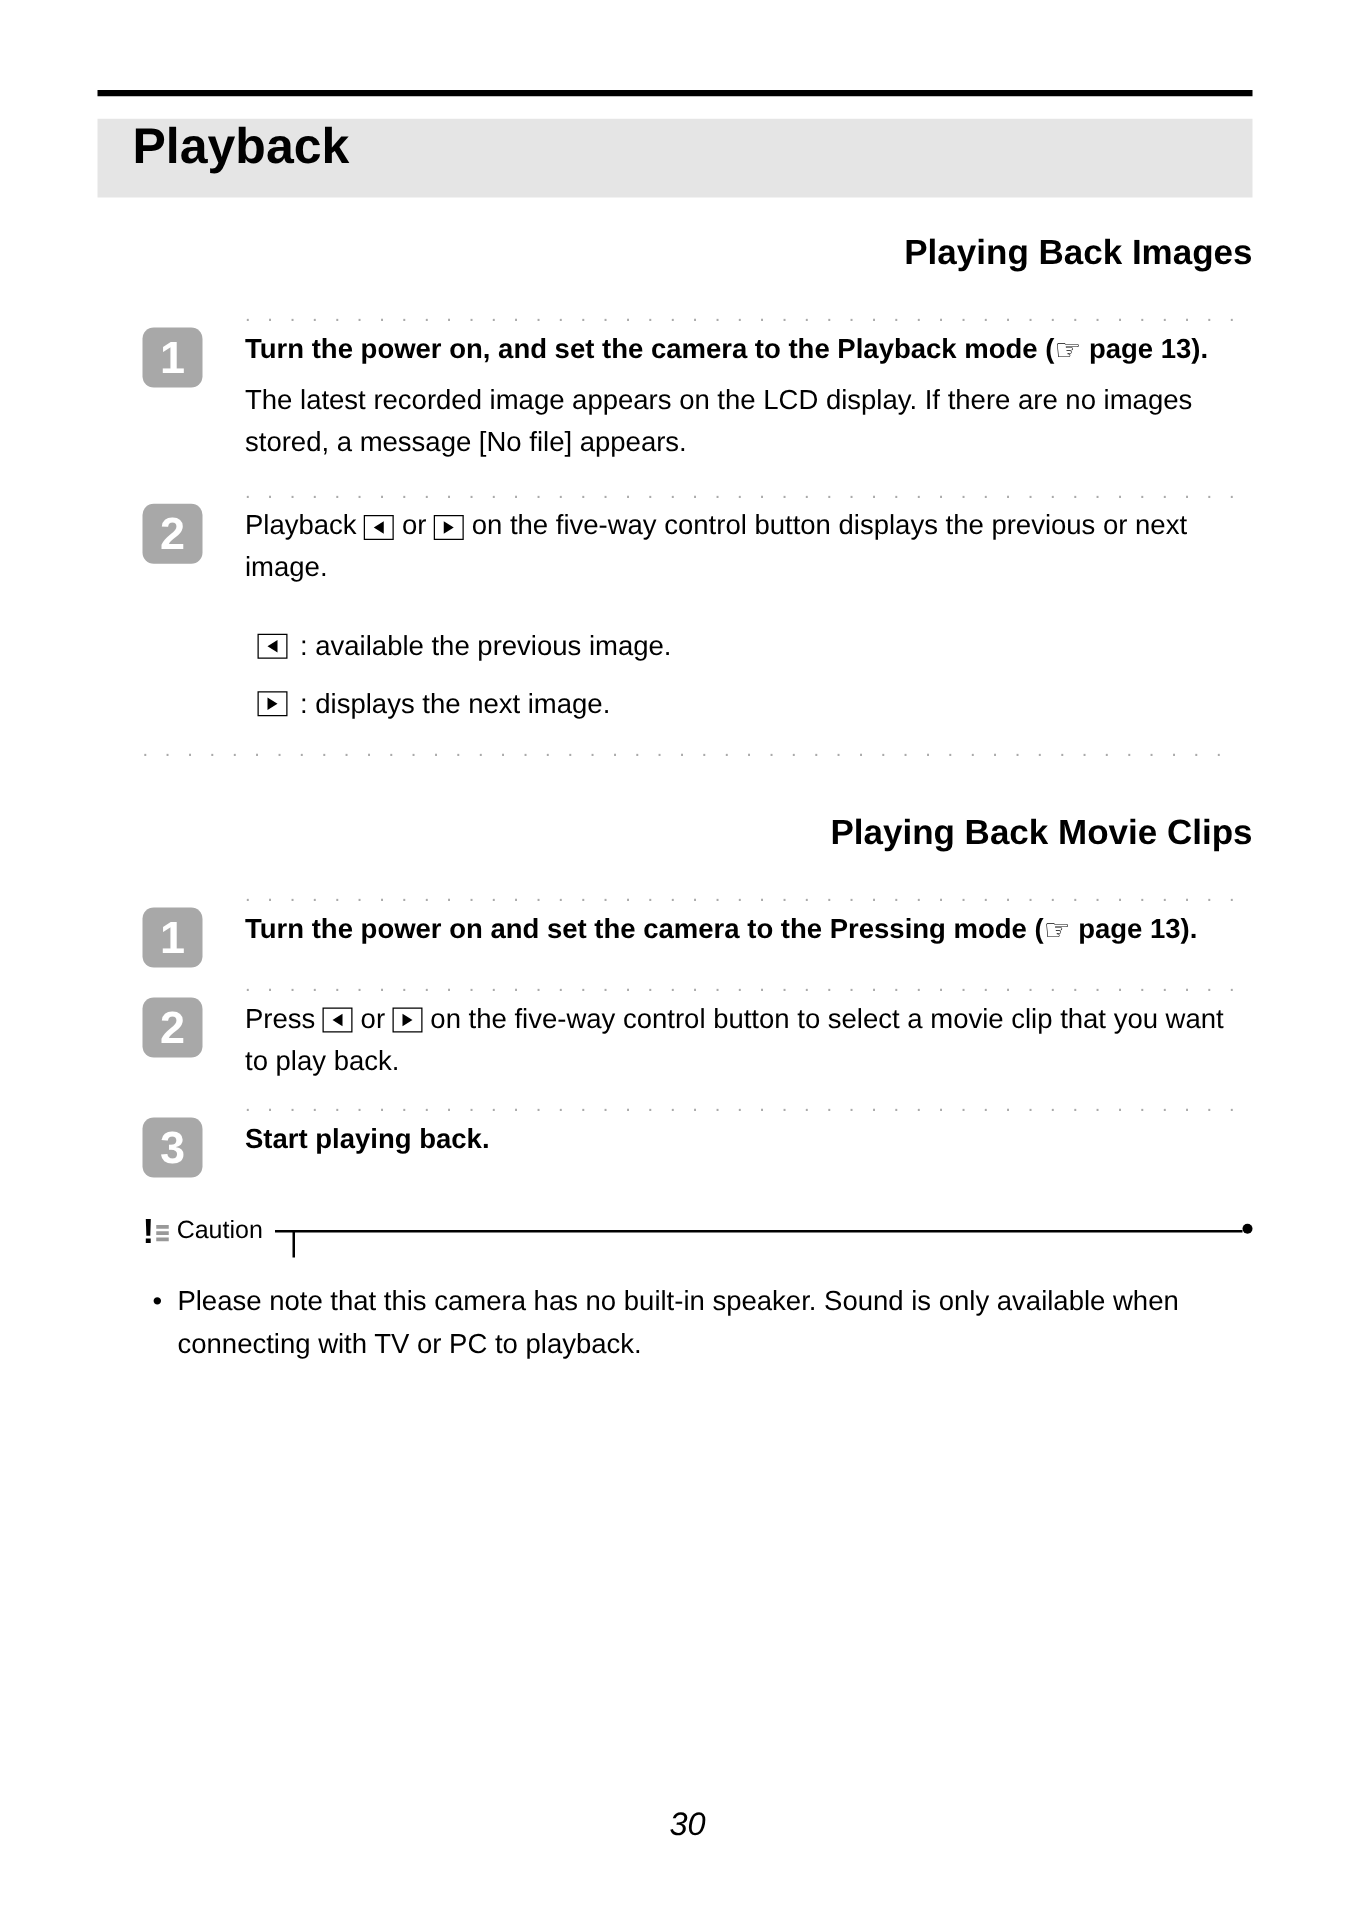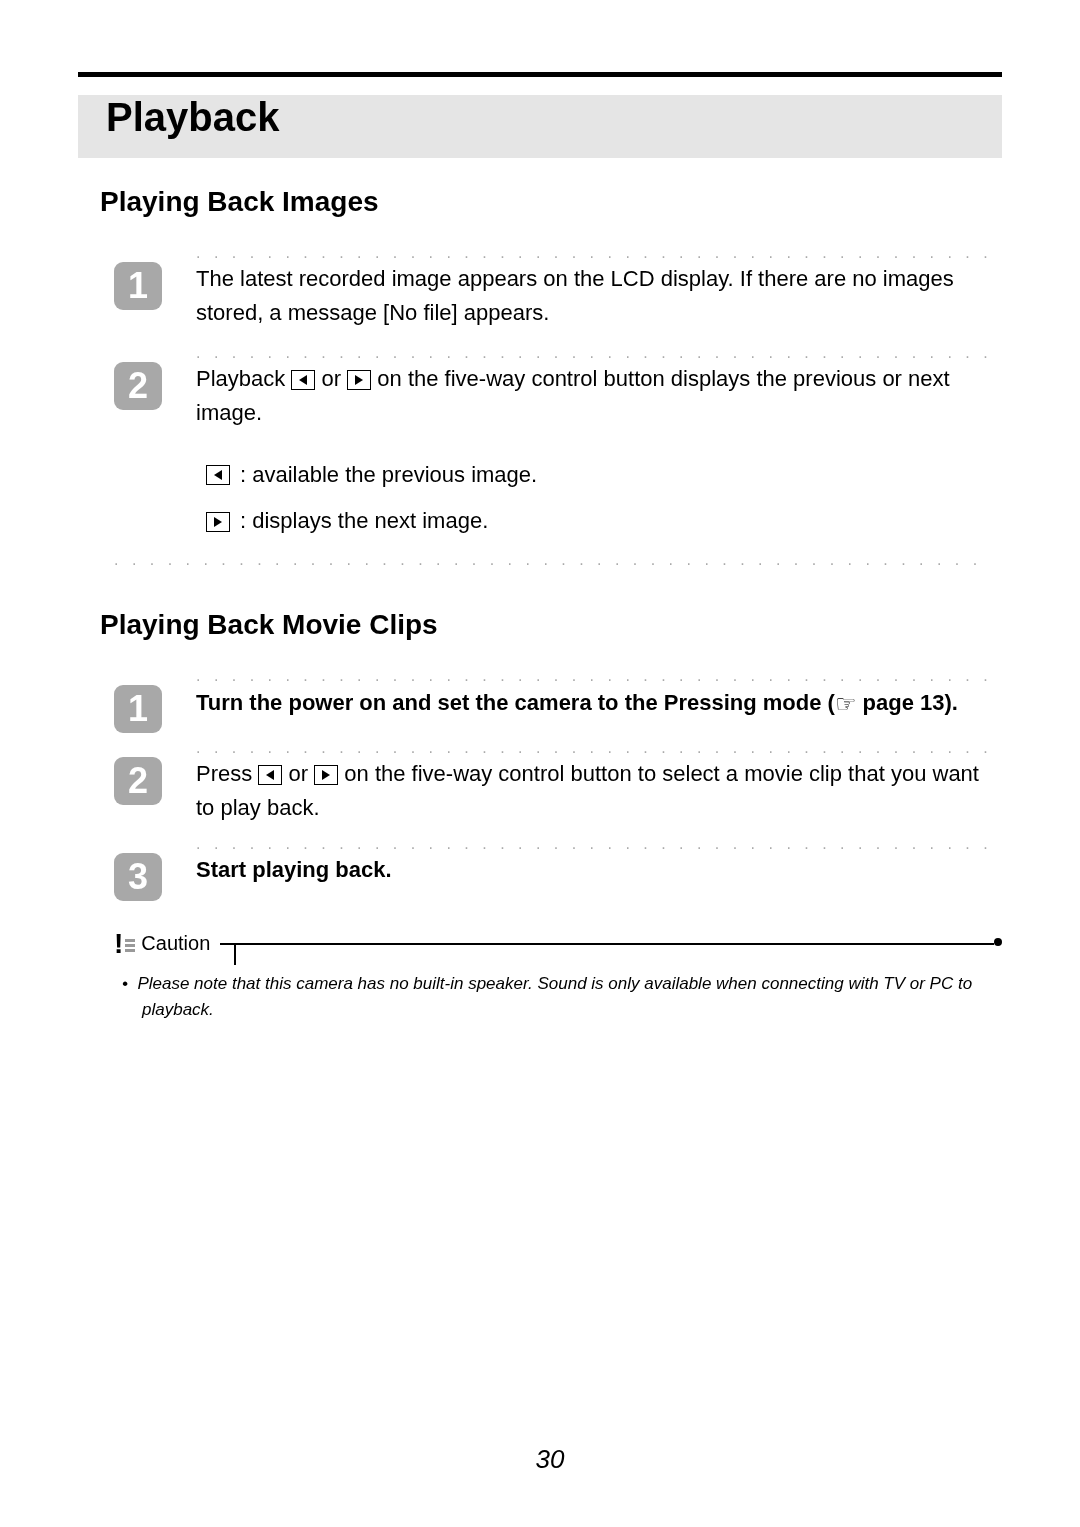--- a/index.html
+++ b/index.html
@@ -30,20 +30,21 @@
     font-size: 40px;
     font-weight: bold;
   }
   .section {
     margin: 18px 0 40px 0;
   }
   .section h2 {
     font-size: 28px;
     font-weight: bold;
     margin: 18px 0 26px 22px;
+    text-align: right;
   }
   .step-row {
     display: flex;
     align-items: flex-start;
     margin-left: 36px;
   }
   .badge-col {
     width: 82px;
     flex: 0 0 82px;
   }
@@ -166,26 +167,25 @@
   }
   .caution-line .bar {
     flex: 1;
     border-top: 2px solid #000;
   }
   .caution-line .dot {
     width: 8px; height: 8px; border-radius: 50%; background: #000;
     margin-top: -3px;
   }
   .caution-body {
-    font-size: 17px;
+    font-size: 22px;
     line-height: 1.55;
-    margin-top: 12px;
+    margin-top: 24px;
     padding-left: 28px;
     text-indent: -20px;
-    font-style: italic;
   }
   .caution-body::before {
     content: "\2022\00a0\00a0";
   }
   .pagenum {
     position: absolute;
     bottom: 52px;
     left: 0; right: 0;
     text-align: center;
     font-style: italic;
@@ -209,20 +209,23 @@
 
   <div class="section">
     <h2>Playing Back Images</h2>
 
     <div class="dotline">. . . . . . . . . . . . . . . . . . . . . . . . . . . . . . . . . . . . . . . . . . . . . . . . . . . . . . . . . . . . . . . . . . .</div>
     <div class="step-row">
       <div class="badge-col">
         <div class="num-badge">1</div>
       </div>
       <div class="step-body">
+        <p>
+          <span class="bold">Turn the power on, and set the camera to the Playback mode (</span><span class="hand">☞</span><span class="bold">  page 13).</span>
+        </p>
         <p>The latest recorded image appears on the LCD display. If there are no images stored, a message [No file] appears.</p>
       </div>
     </div>
 
     <div style="height:10px"></div>
     <div class="dotline">. . . . . . . . . . . . . . . . . . . . . . . . . . . . . . . . . . . . . . . . . . . . . . . . . . . . . . . . . . . . . . . . . . .</div>
     <div class="step-row">
       <div class="badge-col">
         <div class="num-badge">2</div>
       </div>

